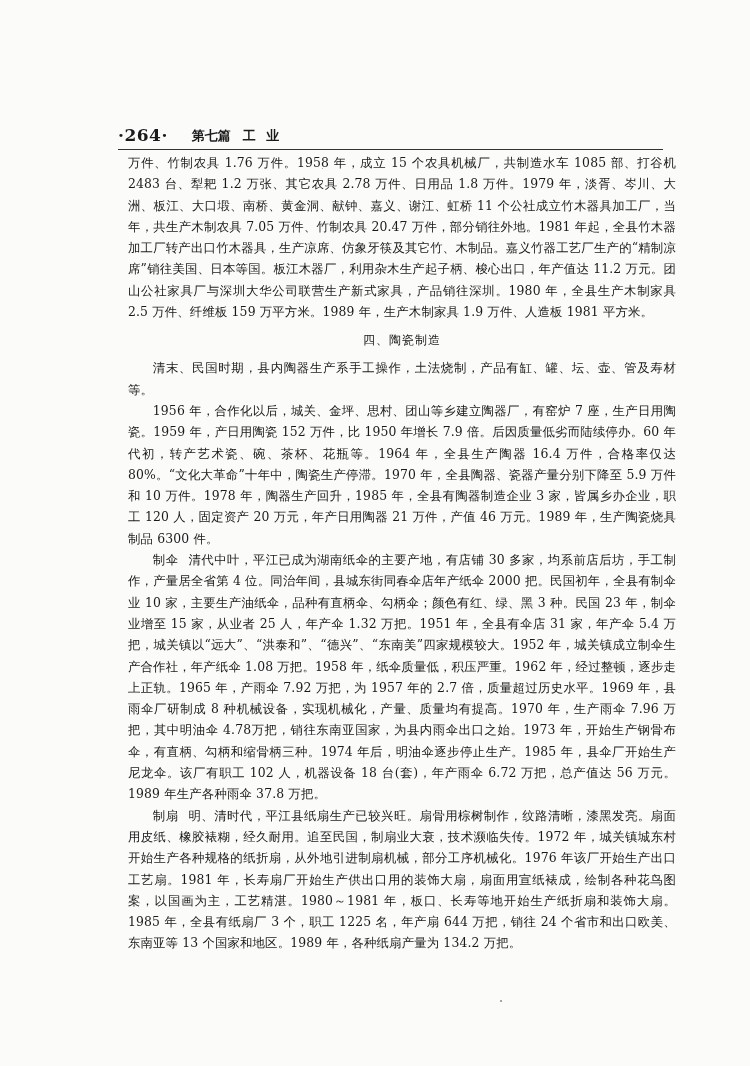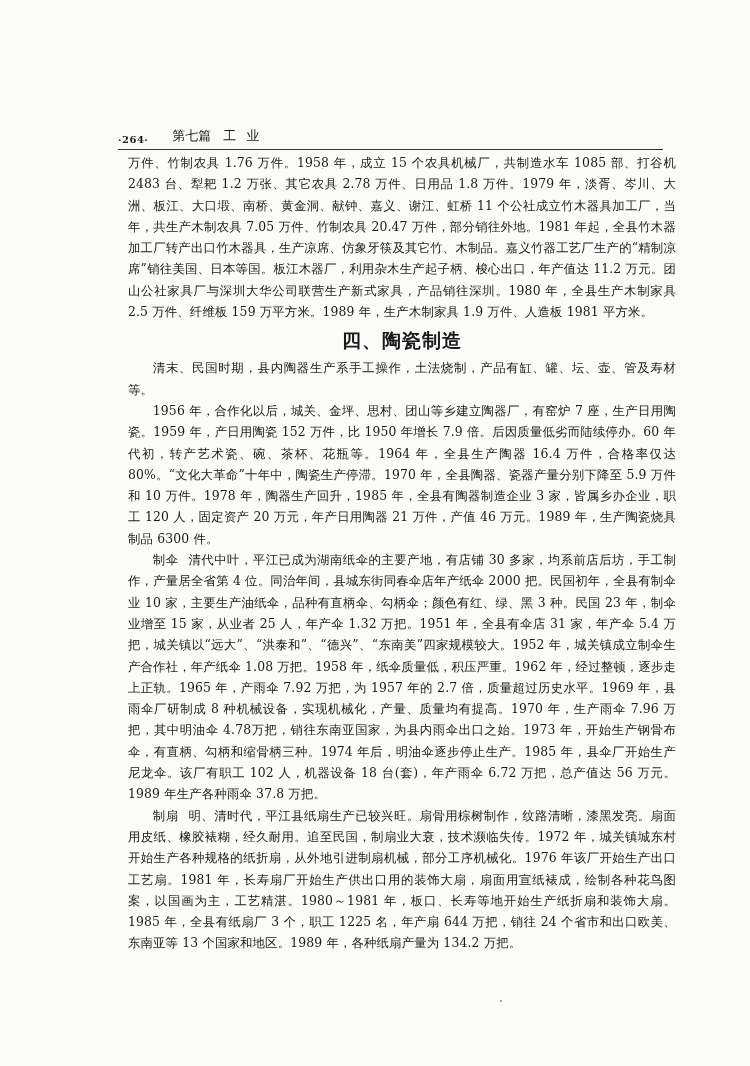--- a/index.html
+++ b/index.html
@@ -18,50 +18,50 @@
       top: 124px;
       width: 545px;
       height: 26px;
       border-bottom: 1.5px solid #333;
       display: flex;
       align-items: flex-end;
       padding-bottom: 4px;
       box-sizing: border-box;
     }
     .page-number {
-      font-size: 10px;
+      font-size: 17px;
       font-weight: bold;
       margin-right: 24px;
       letter-spacing: 0.5px;
     }
     .chapter-title {
       font-size: 13px;
-      font-weight: normal;
+      font-weight: bold;
       font-family: "DejaVu Sans", "Liberation Sans", sans-serif;
       word-spacing: 6px;
     }
     .chapter-title span { margin-right: 12px; }
     .content {
       position: absolute;
       left: 128px;
       top: 152px;
       width: 548px;
     }
     .para {
       font-size: 12.4px;
       line-height: 21.3px;
       text-align: justify;
       margin: 0;
       letter-spacing: 0.15px;
     }
     .indent { text-indent: 2em; }
     .section-title {
       text-align: center;
-      font-size: 19px;
-      font-weight: bold;
+      font-size: 12px;
+      font-weight: normal;
       font-family: "DejaVu Sans", "Liberation Sans", sans-serif;
       letter-spacing: 1px;
       margin: 7px 0 6px 0;
       height: 22px;
       line-height: 22px;
     }
     .run-in {
       font-weight: normal;
       font-family: "DejaVu Sans", "Liberation Sans", sans-serif;
       margin-right: 10px;

